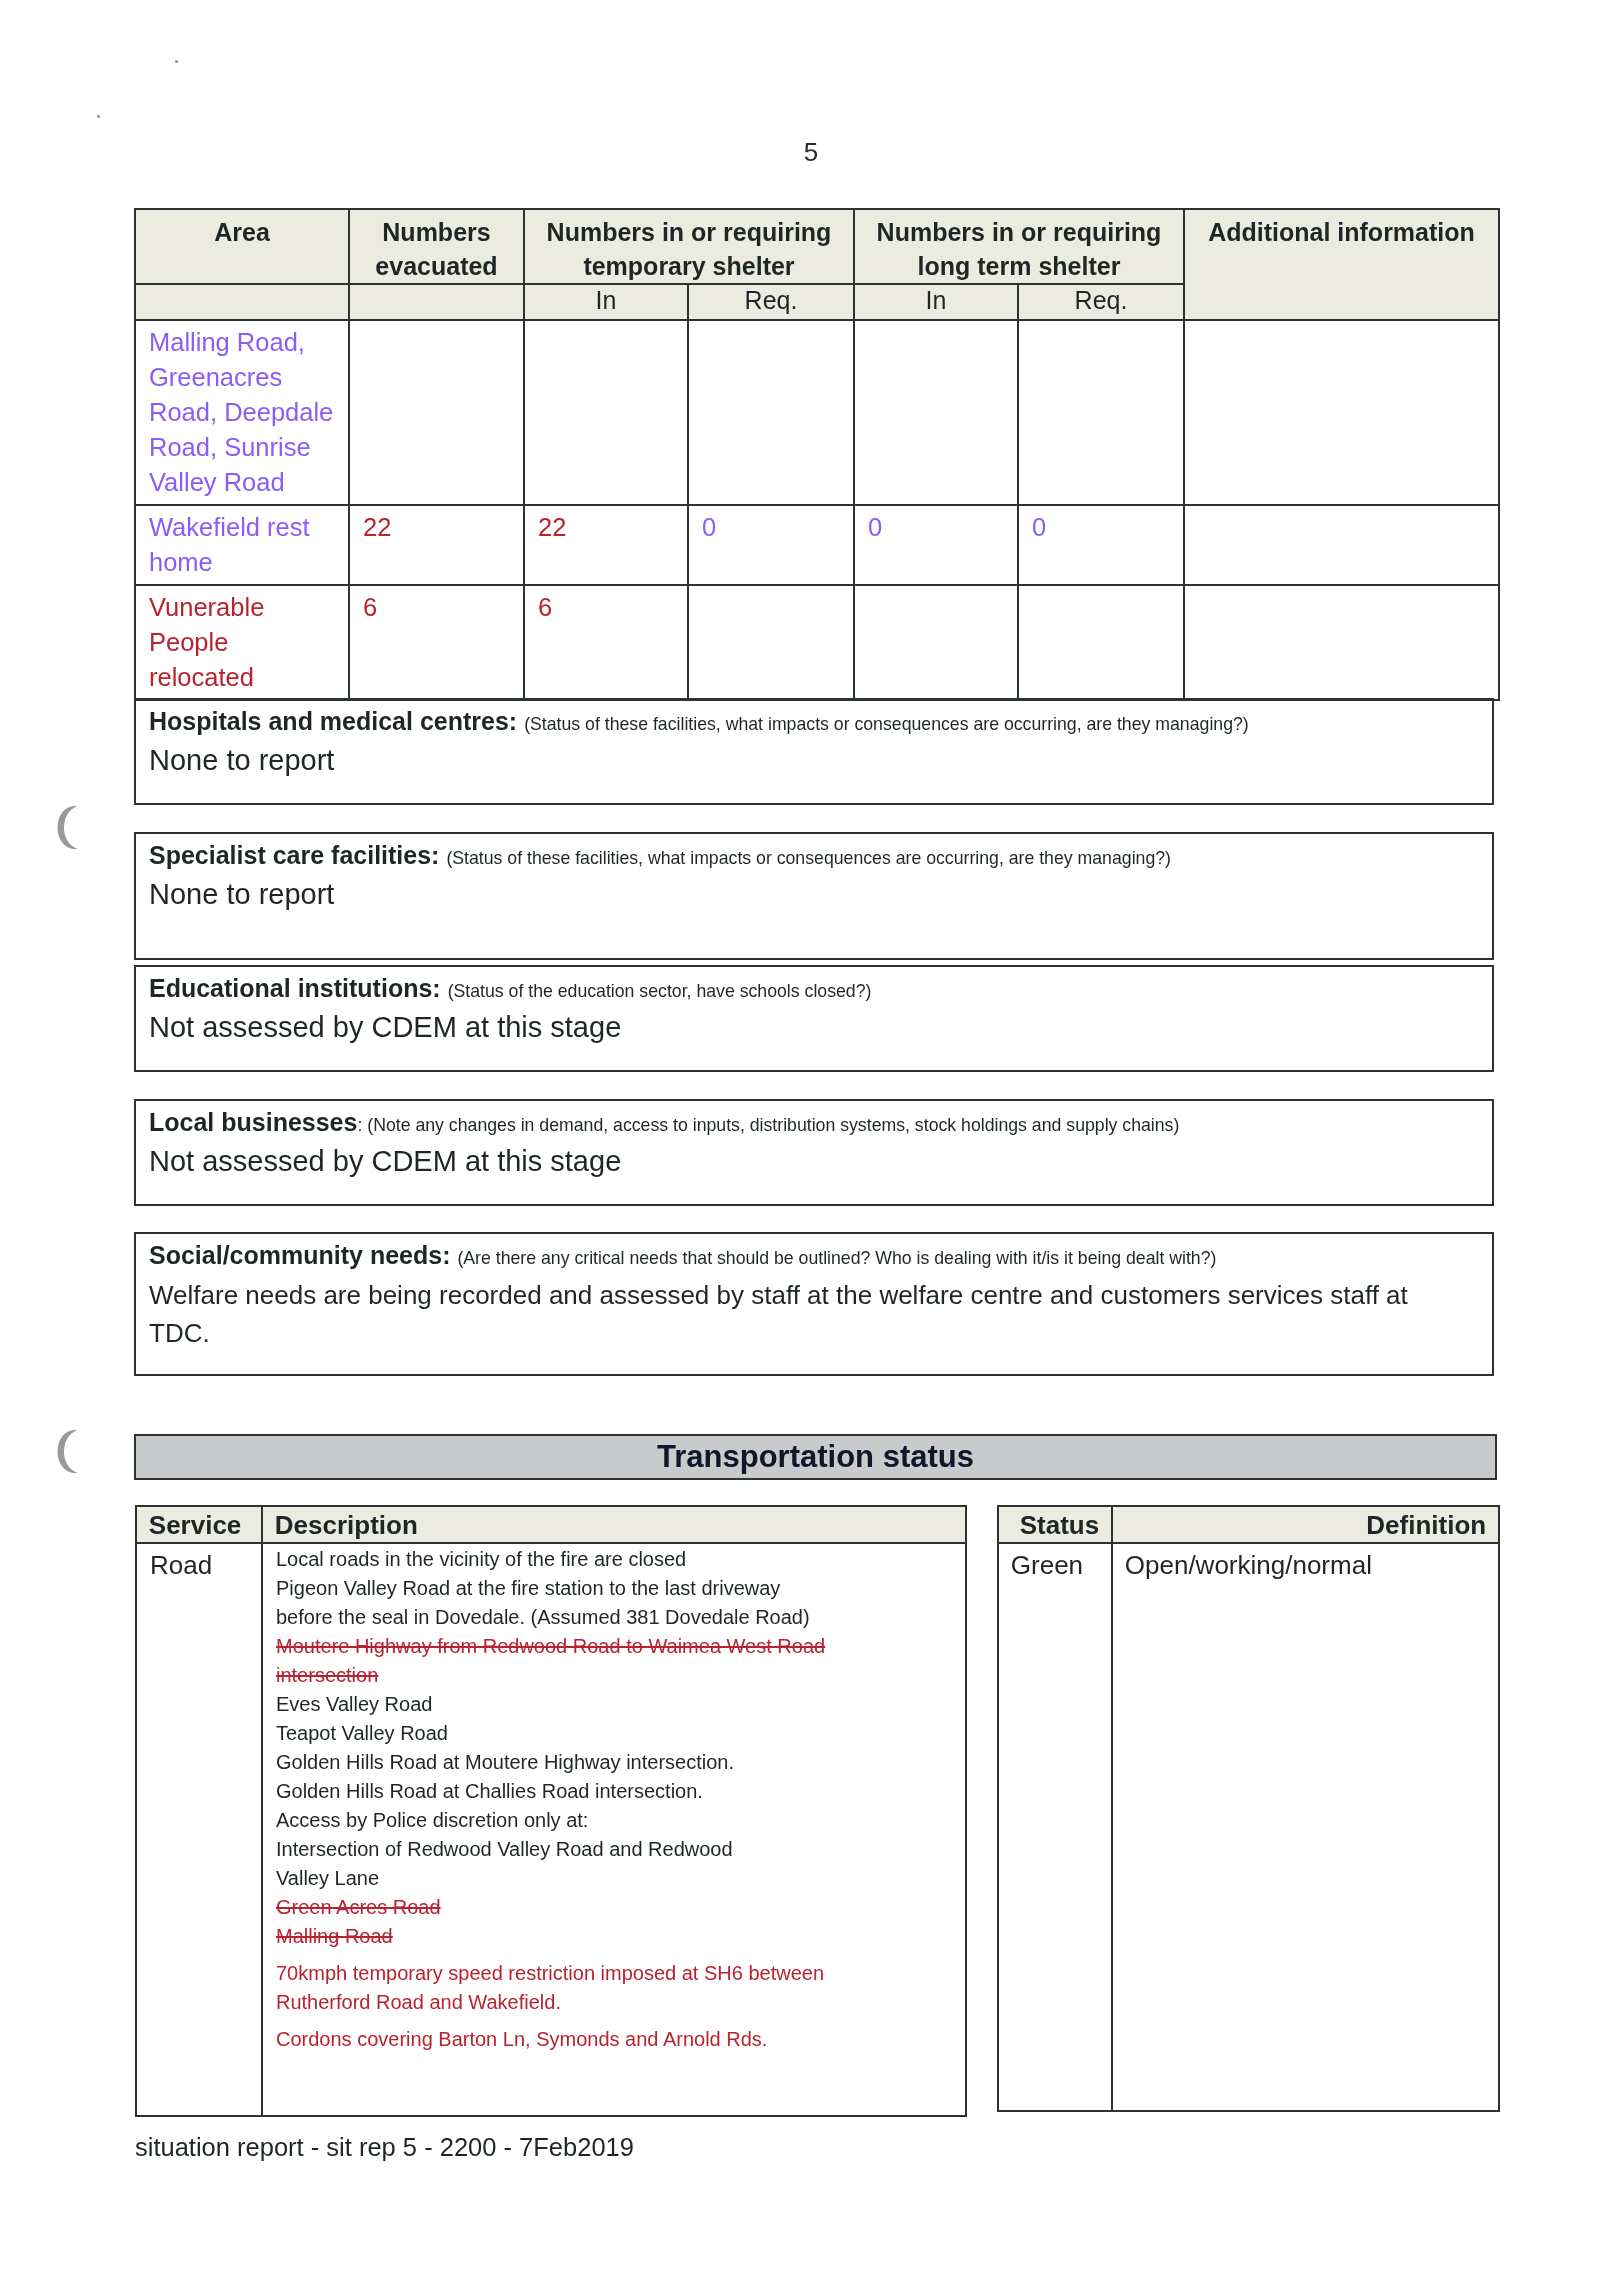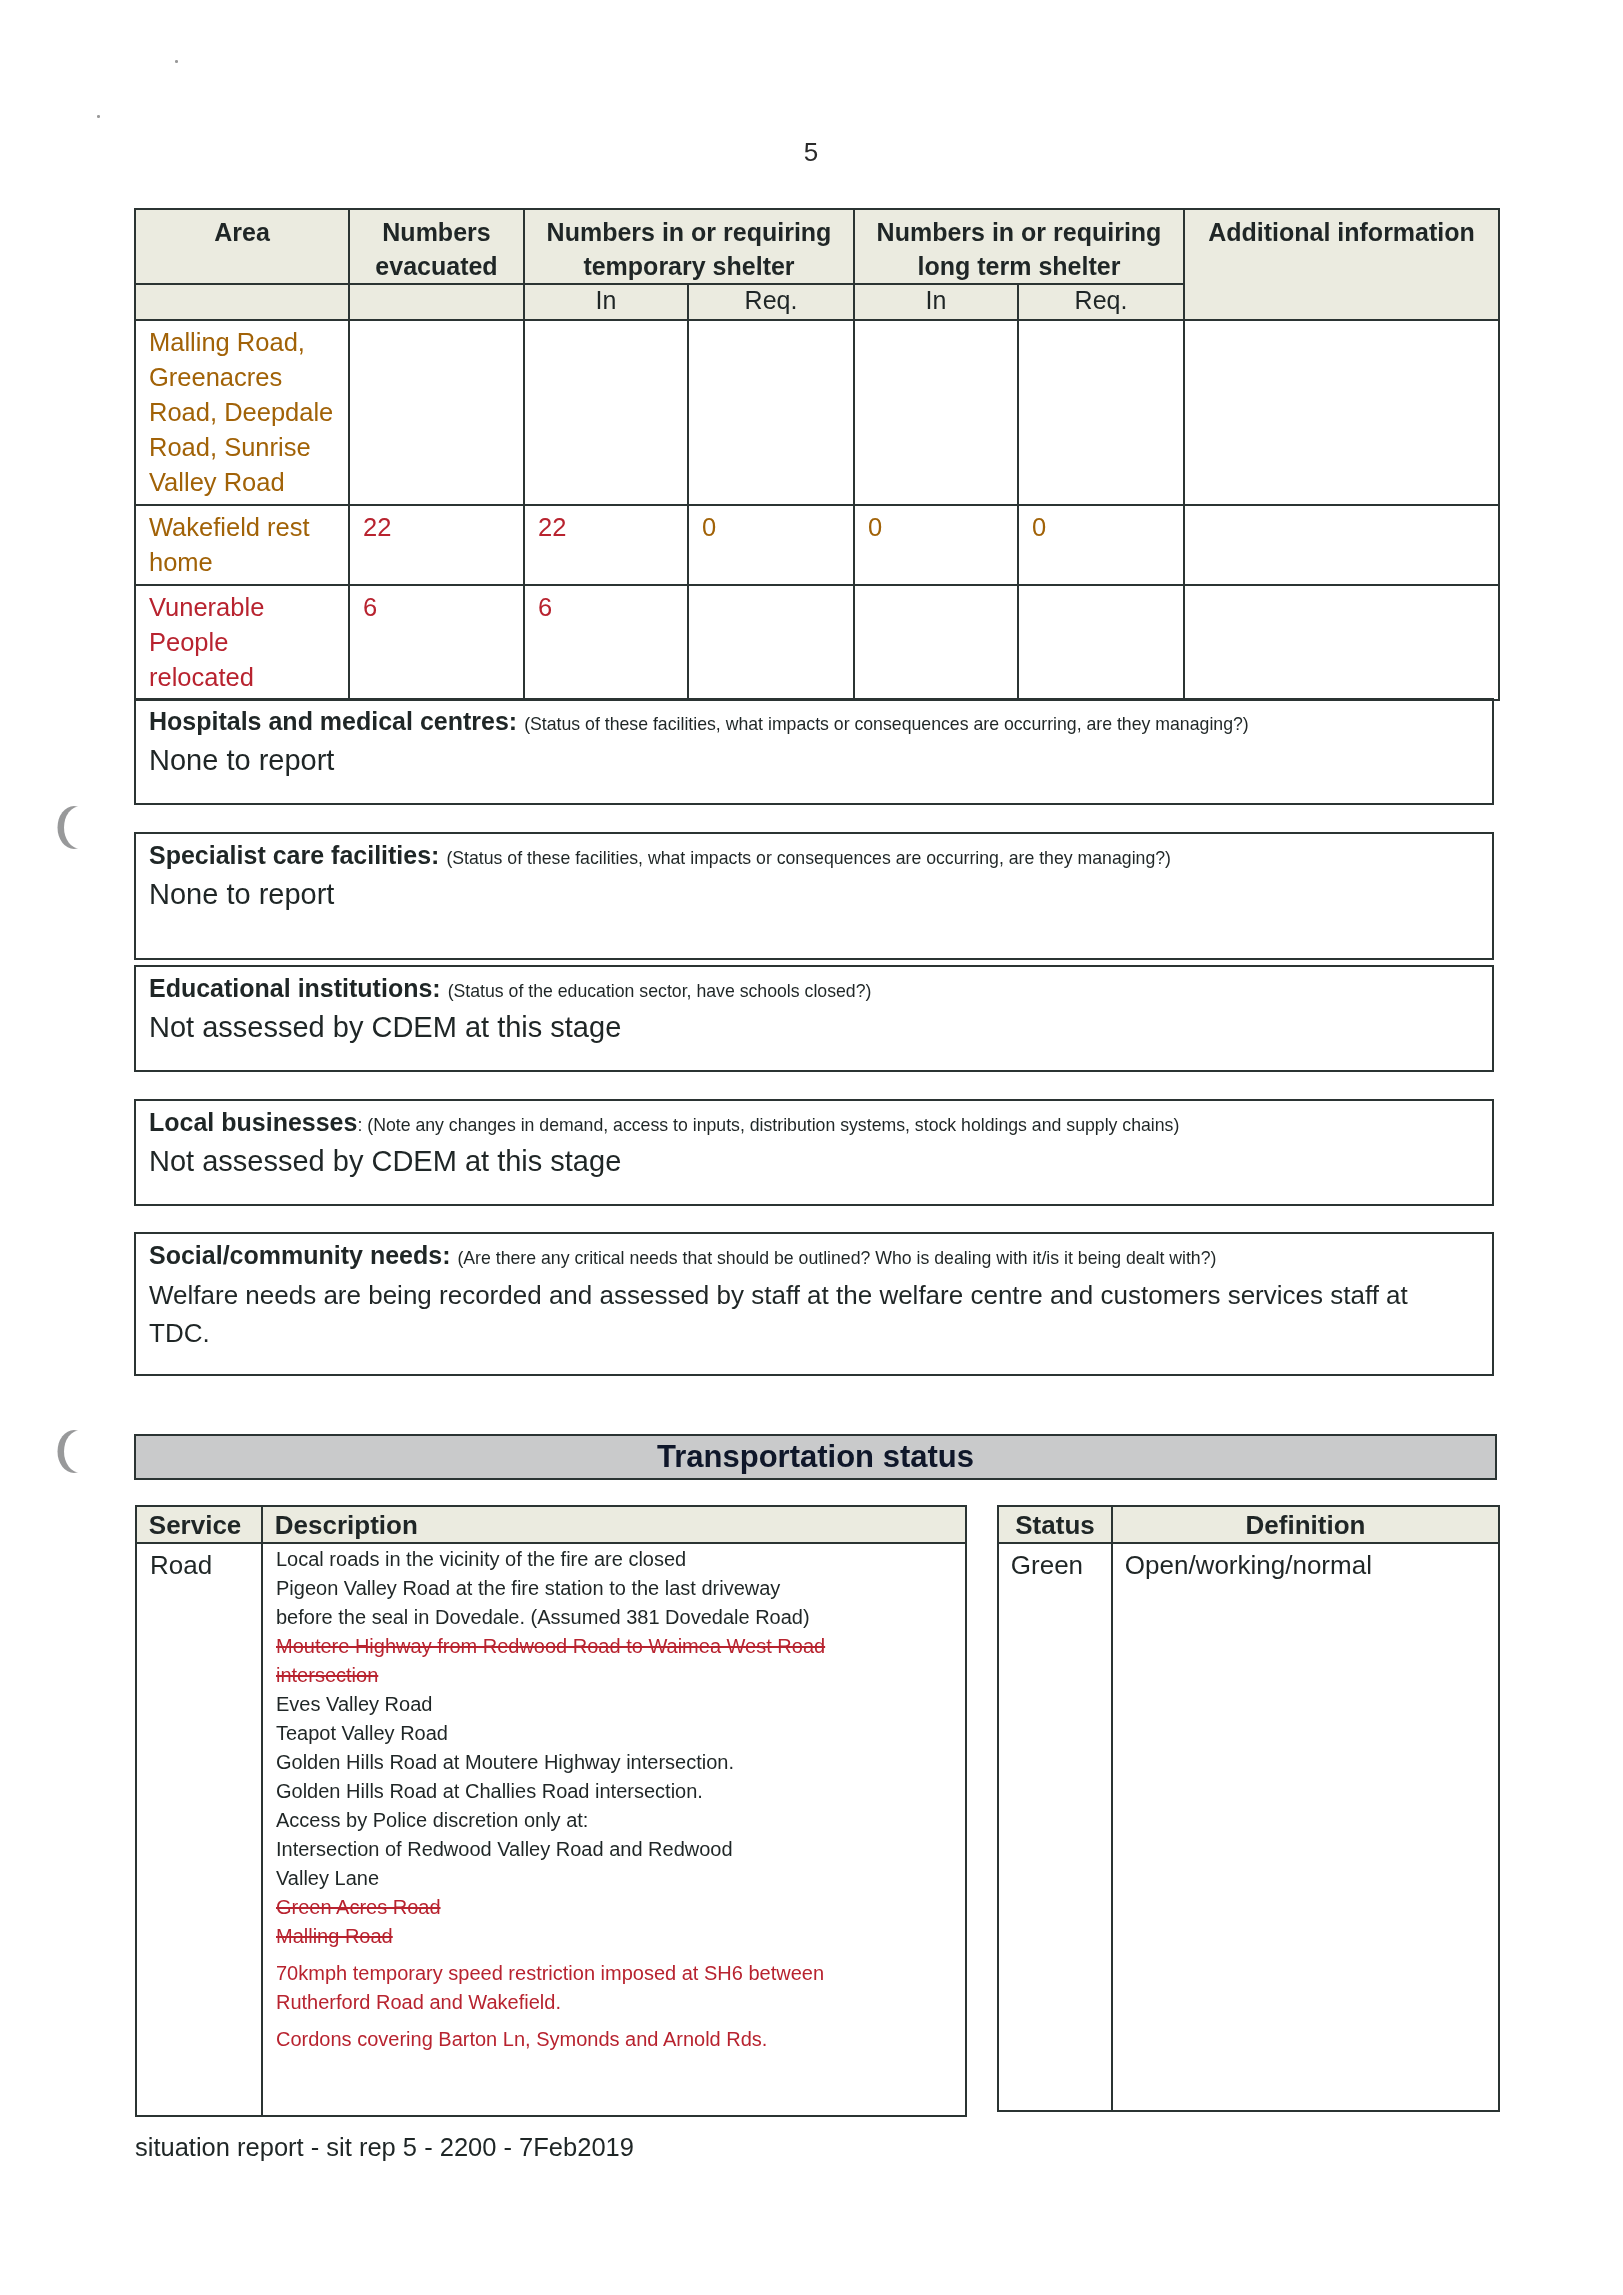--- a/index.html
+++ b/index.html
@@ -20,21 +20,21 @@
     border-collapse: collapse; table-layout: fixed;
   }
   table.evac th, table.evac td { border: 2px solid #2b3433; }
   table.evac th {
     background: #ebebe0; font-weight: bold; font-size: 25px; line-height: 34px;
     text-align: center; vertical-align: top; padding: 5.2px 3.9px 0 3.9px; color: #1f2626;
   }
   table.evac th.sub { font-weight: normal; padding: 0; line-height: 31px; height: 34px; }
   table.evac td {
     font-size: 25.5px; line-height: 35px; vertical-align: top; padding: 3.9px 13px;
-    color: #a16207;
+    color: #8b5cf6;
   }
   table.evac td.red, .red { color: #b8232f; }
 
   
   .info-box {
     position: absolute; left: 134px; width: 1360px; border: 2px solid #2b3433;
     box-sizing: border-box; padding: 3.9px 13px;
   }
   .info-box .heading { font-size: 25px; font-weight: bold; line-height: 35px; }
   .info-box .hint { font-size: 17.7px; font-weight: normal; }
@@ -64,21 +64,21 @@
   .desc-line.strike { text-decoration: line-through; color: #b8232f; }
   .desc-line.red { color: #b8232f; }
   .desc-line.gap { margin-top: 7.8px; }
 
   table.status {
     position: absolute; left: 997px; top: 1505px; width: 501px;
     border-collapse: collapse; table-layout: fixed;
   }
   table.status th, table.status td { border: 2px solid #2b3433; }
   table.status th {
-    background: #ebebe0; text-align: center; font-size: 26px; font-weight: bold;
+    background: #ebebe0; text-align: right; font-size: 26px; font-weight: bold;
     padding: 2.6px 11.8px; line-height: 30px;
   }
   table.status td { vertical-align: top; font-size: 26px; padding: 2.6px 11.8px; line-height: 37px; height: 561px; }
 
   .footer {
     position: absolute; left: 135px; top: 2133px; font-size: 25.5px; color: #1f2626;
   }
 
   .binder-hole {
     position: absolute; left: 64px; width: 33px; height: 43px;

